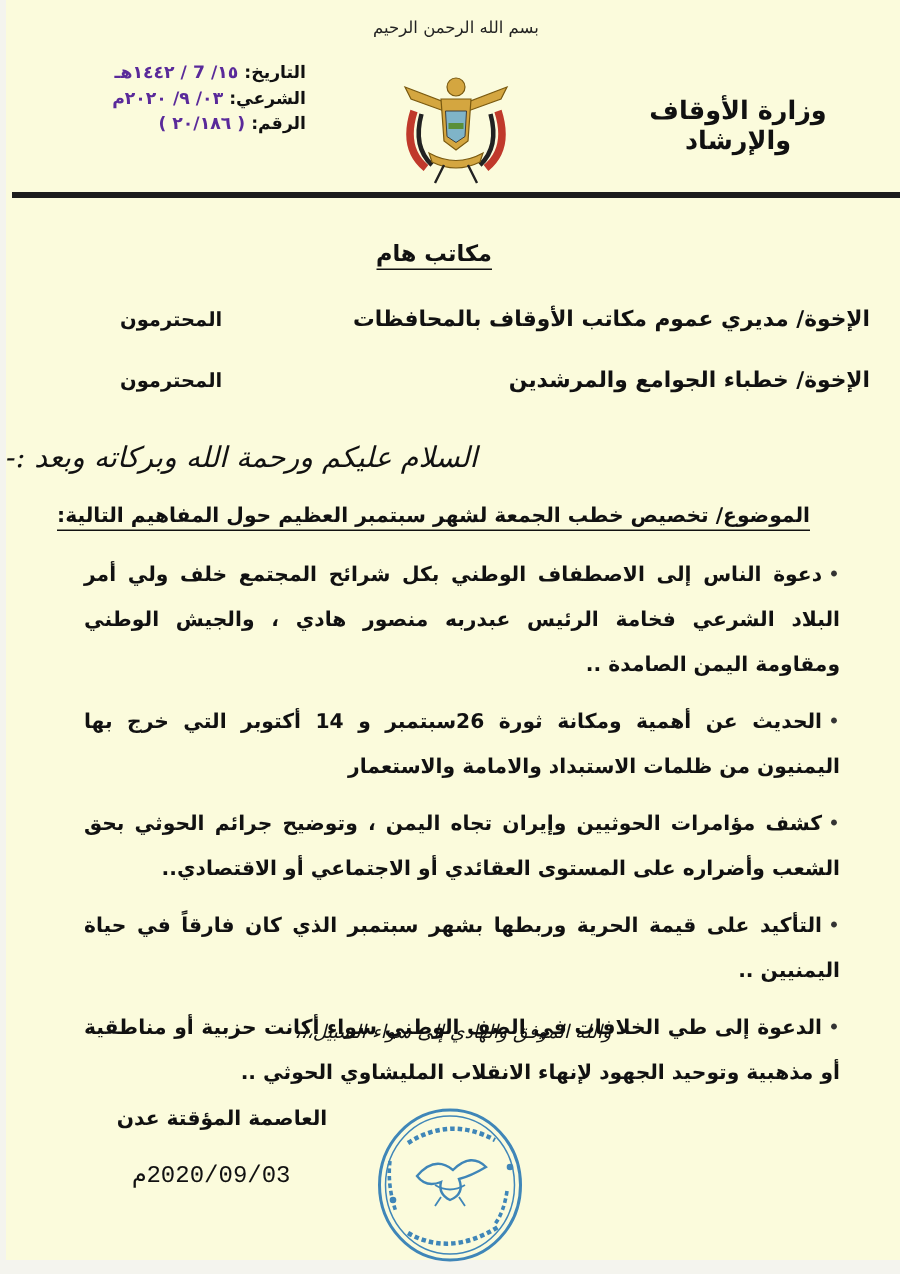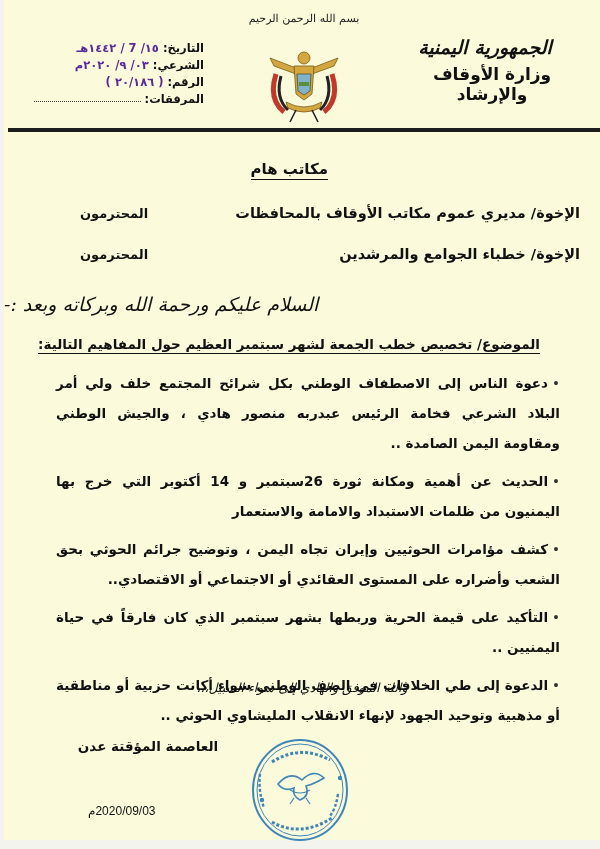--- a/index.html
+++ b/index.html
@@ -67,30 +67,29 @@
   .bullet .dot { font-weight:normal; color:#333; margin-left:4px; }
   .closing {
     left:0; right:0; top:680px; text-align:center;
     font-family:"DejaVu Serif", serif; font-style:italic; font-size:12.5px;
   }
   .issuer {
     right:352px; top:727px; width:200px; text-align:center;
     font-weight:bold; font-size:13.5px; line-height:38px;
   }
   .date-g {
-    left:84px; top:804px; font-family:Liberation Sans, sans-serif; font-size:12px; direction:rtl;
+    left:84px; top:773px; font-family:Liberation Mono, monospace; font-size:16px; direction:rtl;
   }
   .stamp { left:246px; top:738px; width:100px; height:104px; }
 </style>
 </head>
 <body>
 
 <div class="page">
 
-  <div class="abs republic">الجمهورية اليمنية</div>
   <div class="abs ministry">وزارة الأوقاف والإرشاد</div>
 
   <div class="abs bismillah">بسم الله الرحمن الرحيم</div>
   <div class="abs emblem">
     <svg viewBox="0 0 76 82" width="76" height="82">
       <path d="M10 30 Q2 55 18 68" stroke="#c0392b" stroke-width="5" fill="none"></path>
       <path d="M66 30 Q74 55 58 68" stroke="#c0392b" stroke-width="5" fill="none"></path>
       <path d="M15 32 Q9 54 22 66" stroke="#222" stroke-width="3" fill="none"></path>
       <path d="M61 32 Q67 54 54 66" stroke="#222" stroke-width="3" fill="none"></path>
       <path d="M4 14 L30 24 L30 30 L8 22 Z" fill="#d4a640" stroke="#7a5a10" stroke-width="0.8"></path>
@@ -109,24 +108,20 @@
       <span>التاريخ:</span>
       <span class="val">١٥/ 7 / ١٤٤٢هـ</span>
     </div>
     <div class="meta-row">
       <span>الشرعي:</span>
       <span class="val">٠٣/ ٩/ ٢٠٢٠م</span>
     </div>
     <div class="meta-row">
       <span>الرقم:</span>
       <span class="val">( ٢٠/١٨٦ )</span>
-    </div>
-    <div class="meta-row">
-      <span>المرفقات:</span>
-      <span class="dots"></span>
     </div>
   </div>
 
   <div class="abs rule"></div>
 
   <div class="abs title">مكاتب هام</div>
 
   <div class="abs addr" style="top:205px;">الإخوة/ مديري عموم مكاتب الأوقاف بالمحافظات</div>
   <div class="abs honor" style="top:206px;">المحترمون</div>
   <div class="abs addr" style="top:246px;">الإخوة/ خطباء الجوامع والمرشدين</div>

